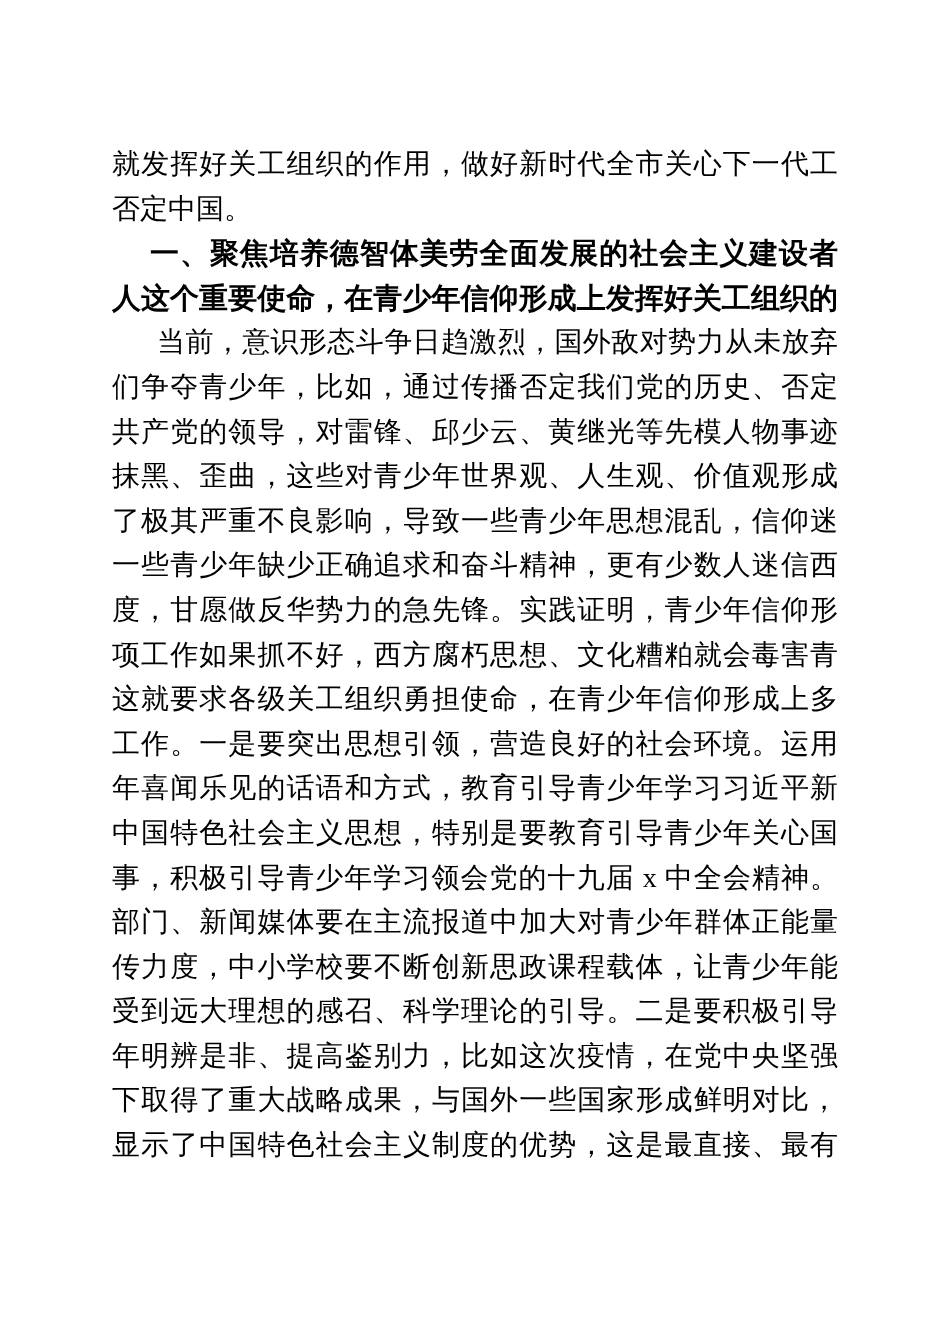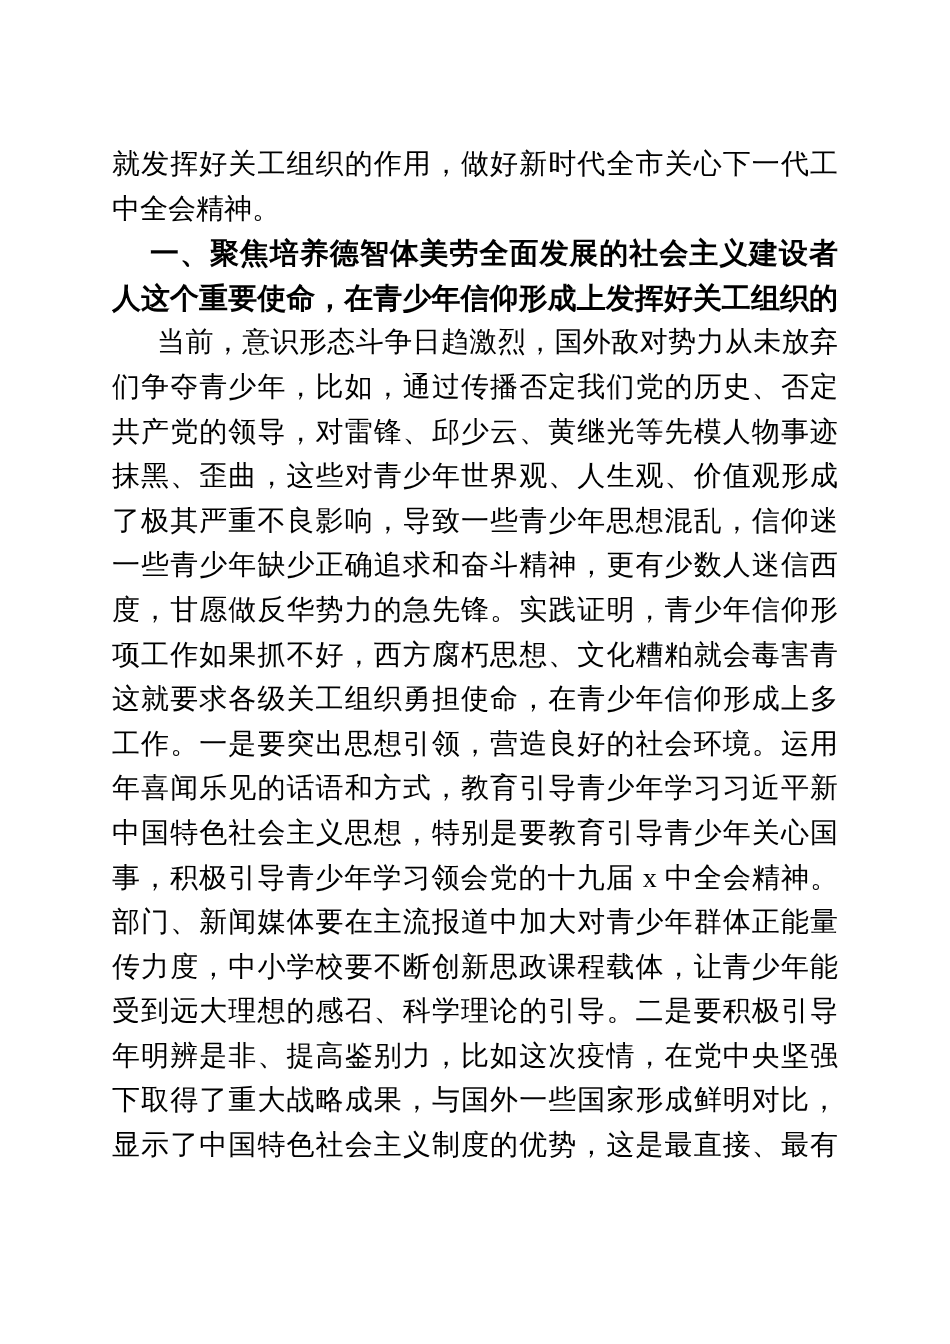--- a/index.html
+++ b/index.html
@@ -53,21 +53,21 @@
     text-indent: 38px;
   }
 </style>
 </head>
 <body>
 
 <main class="page">
   <section class="content" id="doc-body">
       <div class="paragraph body">
         <div class="line">就发挥好关工组织的作用，做好新时代全市关心下一代工作，</div>
-        <div class="line no-justify">中全会精神。</div>
+        <div class="line no-justify">否定中国。</div>
       </div>
       <div class="paragraph heading">
         <div class="line indent">一、聚焦培养德智体美劳全面发展的社会主义建设者和接班</div>
         <div class="line">人这个重要使命，在青少年信仰形成上发挥好关工组织的作用</div>
       </div>
       <div class="paragraph body">
         <div class="line indent">当前，意识形态斗争日趋激烈，国外敌对势力从未放弃与我</div>
         <div class="line">们争夺青少年，比如，通过传播否定我们党的历史、否定中国</div>
         <div class="line">共产党的领导，对雷锋、邱少云、黄继光等先模人物事迹进行</div>
         <div class="line">抹黑、歪曲，这些对青少年世界观、人生观、价值观形成产生</div>

